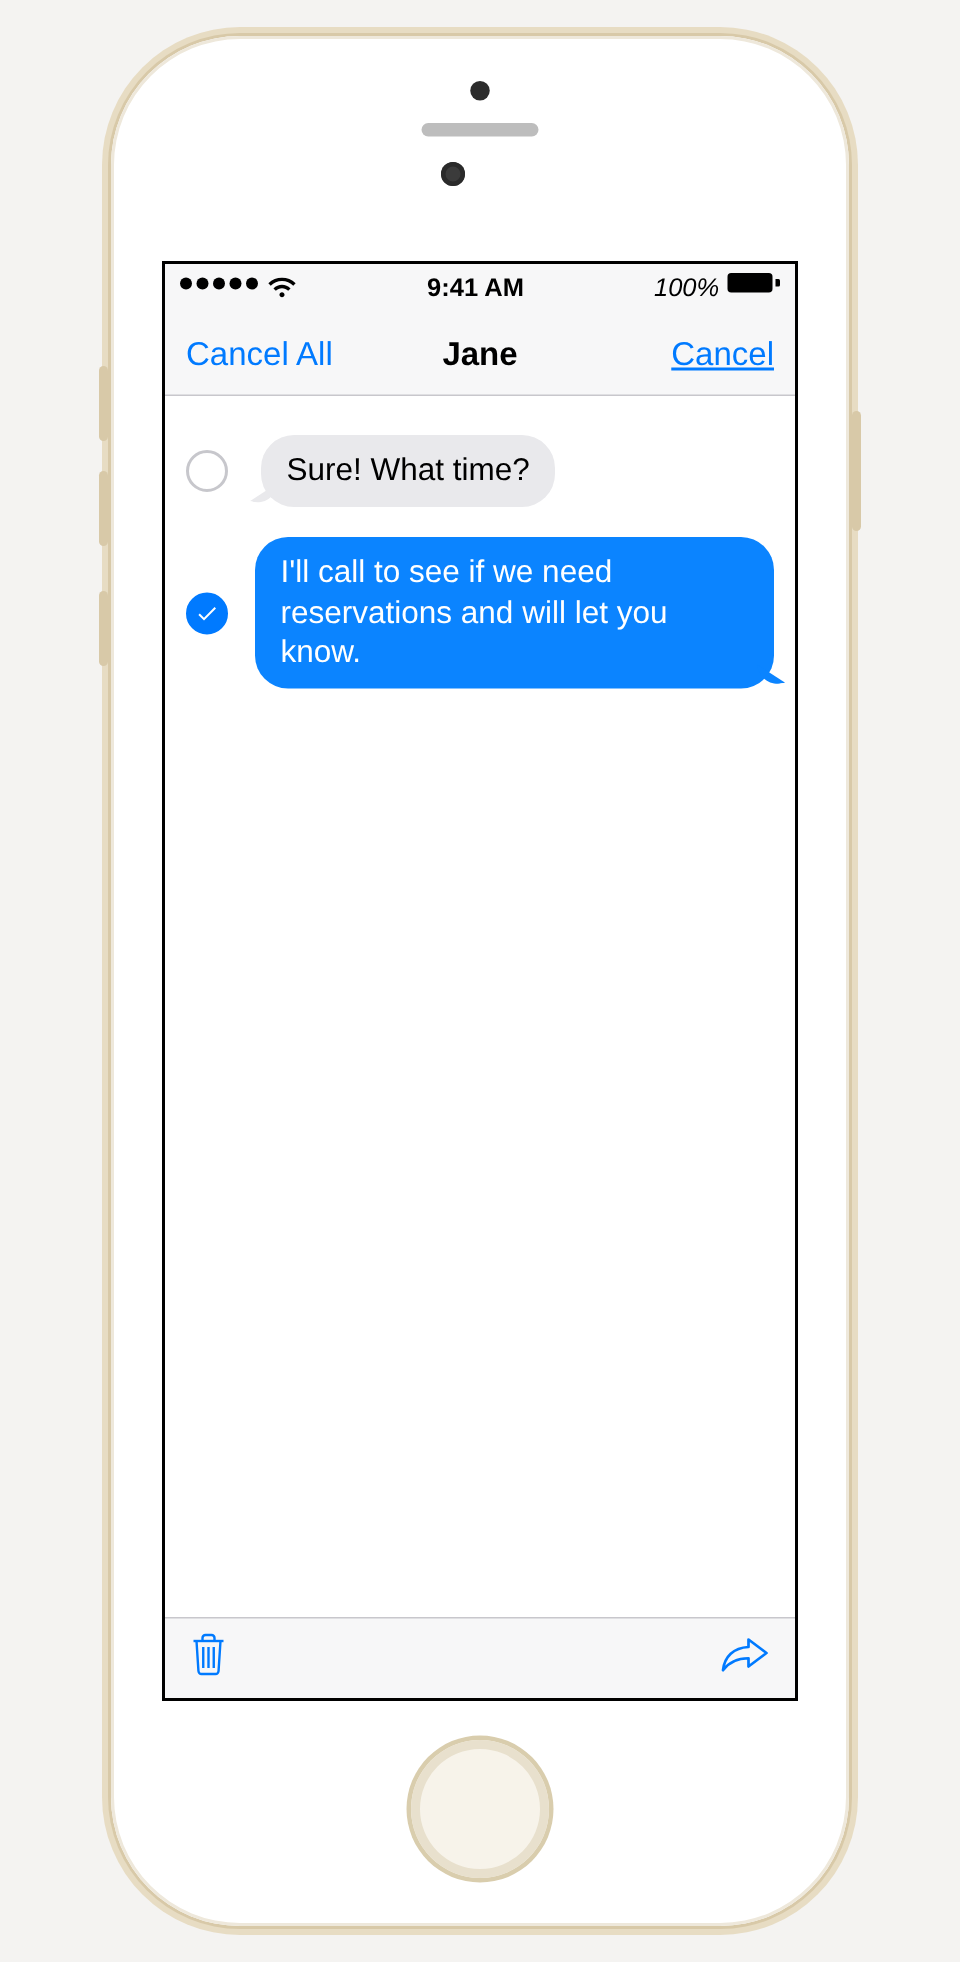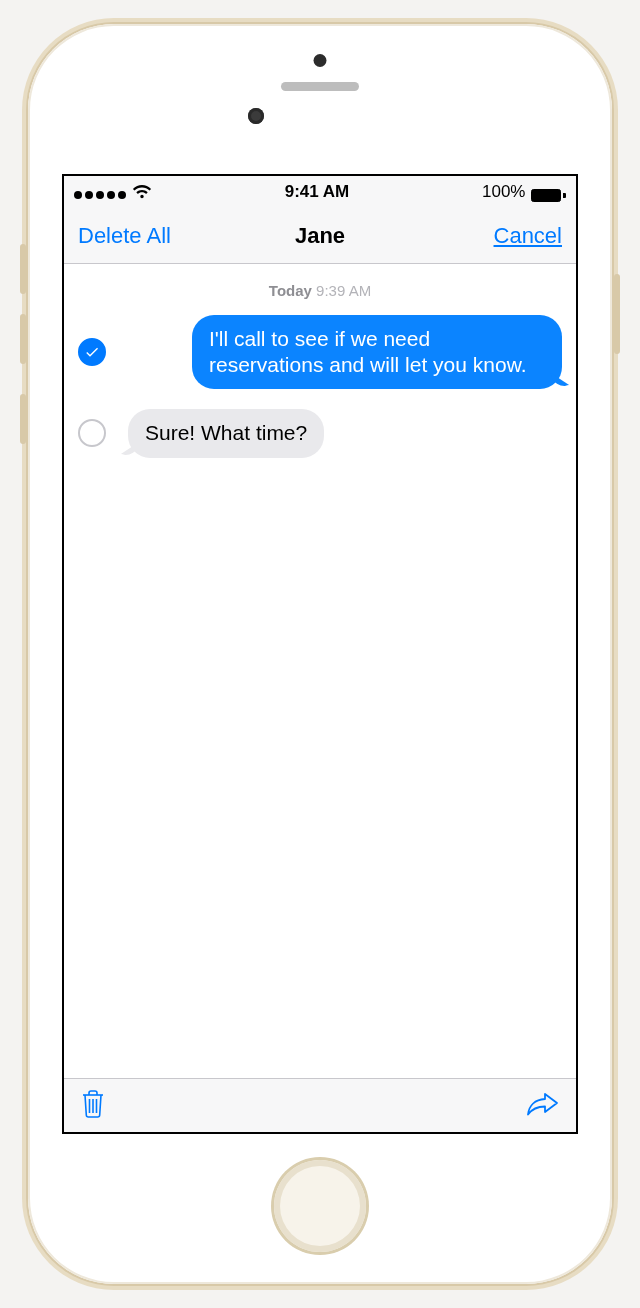--- a/index.html
+++ b/index.html
@@ -7,21 +7,21 @@
   body {
     font-family: -apple-system, "Helvetica Neue", Helvetica, Arial, sans-serif;
     background: #f4f3f1;
     display: flex;
     align-items: center;
     justify-content: center;
   }
 
   
   .device {
-    width: 584px;
+    width: 492px;
     height: 1260px;
     background: #ffffff;
     border-radius: 86px;
     position: relative;
     box-shadow:
       0 0 0 2px #d8c9a8,            
       0 0 0 6px #e7dcc3,
       inset 0 0 0 2px #eee8db;
   }
   .device::before { 
@@ -74,21 +74,21 @@
   .status-bar {
     height: 32px;
     display: flex;
     align-items: center;
     justify-content: space-between;
     padding: 0 10px;
     font-size: 17px;
     font-weight: 500;
     background: #f7f7f8;
   }
-  .status-left, .status-right { display: flex; align-items: flex-end; gap: 6px; }
+  .status-left, .status-right { display: flex; align-items: flex-start; gap: 6px; font-style: italic; }
   .signal-dots { display: flex; gap: 3px; }
   .signal-dots span {
     width: 8px; height: 8px; border-radius: 50%; background: #000;
   }
   .wifi-icon svg { display:block; }
   .battery {
     display: flex; align-items: center; gap: 2px;
   }
   .battery-body {
     width: 30px; height: 13px; border: 1.5px solid #000; border-radius: 2.5px;
@@ -245,52 +245,48 @@
       <div class="status-right">
         <span>100%</span>
         <span class="battery">
           <span class="battery-body"></span>
           <span class="battery-cap"></span>
         </span>
       </div>
     </div>
 
     <div class="nav-bar">
-      <div class="nav-left">Delete All</div>
+      <div class="nav-left">Cancel All</div>
       <div class="nav-title">Jane</div>
       <div class="nav-right">Cancel</div>
     </div>
 
     <div class="conversation">
       <div class="thread-stamp">
-        <div class="stamp-line2">
-          <span class="bold">Today</span>
-          <span class="light">9:39 AM</span>
+      </div>
+
+      <div class="msg-row">
+        <div class="select-circle">
+          
+        </div>
+        <div class="bubble-wrap incoming">
+          <div class="bubble incoming">Sure! What time?</div>
         </div>
       </div>
 
       <div class="msg-row">
         <div class="select-circle checked">
           <svg width="16" height="16" viewBox="0 0 24 24">
               <path fill="#fff" d="M9 16.2 4.8 12l-1.4 1.4L9 19 21 7l-1.4-1.4z"></path>
             </svg>
         </div>
         <div class="bubble-wrap outgoing">
           <div class="bubble outgoing">I'll call to see if we need reservations and will let you know.</div>
         </div>
       </div>
-
-      <div class="msg-row">
-        <div class="select-circle">
-          
-        </div>
-        <div class="bubble-wrap incoming">
-          <div class="bubble incoming">Sure! What time?</div>
-        </div>
-      </div>
     </div>
 
     <div class="toolbar">
       <div class="tb-btn">
         <span>
           <svg width="26" height="30" viewBox="0 0 26 30" fill="none" stroke="#007aff" stroke-width="1.6">
             <path d="M3 6h20"></path>
             <path d="M9 6V4c0-1 .8-2 2-2h4c1.2 0 2 1 2 2v2"></path>
             <path d="M5 6l1.3 20c.05 1 .9 2 2 2h9.4c1.1 0 1.95-1 2-2L21 6"></path>
             <path d="M9.5 10v14M13 10v14M16.5 10v14"></path>

